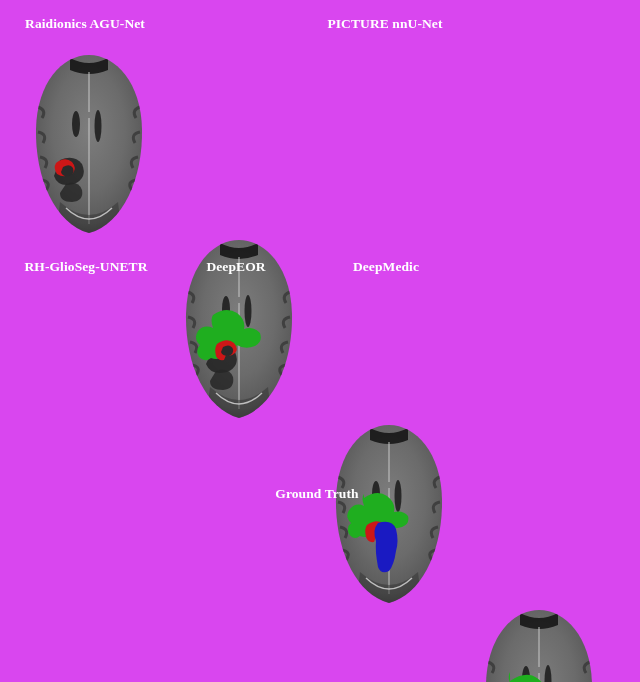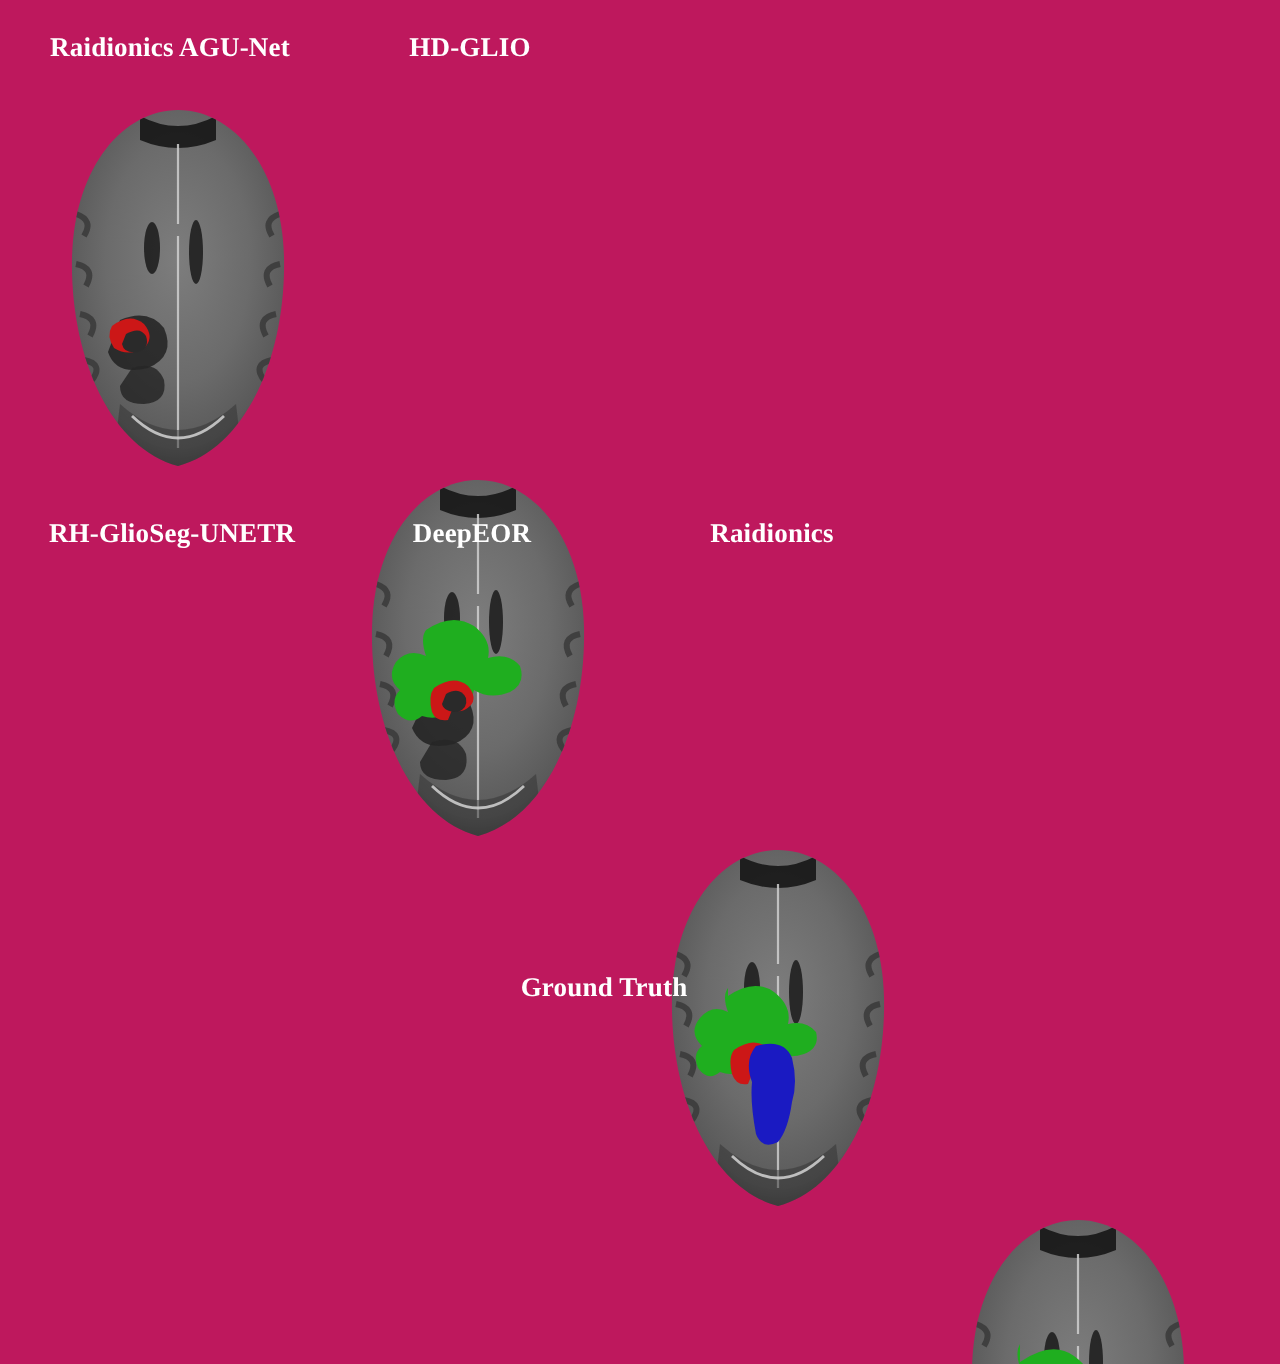--- a/index.html
+++ b/index.html
@@ -1,17 +1,17 @@
 <!DOCTYPE html>
 <html><head>
 <meta charset="utf-8">
 <style>
   html,body{margin:0;padding:0;background:#000;}
   body{width:640px;height:682px;overflow:hidden;font-family:"Liberation Serif",serif;}
-  .figure{position:relative;width:640px;height:682px;background:#be185d;}
+  .figure{position:relative;width:640px;height:682px;background:#d946ef;}
   .panel{position:absolute;}
   .panel-title{
     color:#fff;font-family:"Liberation Serif",serif;font-weight:bold;
     font-size:13.5px;text-align:center;white-space:nowrap;
     letter-spacing:.1px;line-height:16px;
   }
   .brain-wrap{position:relative;overflow:hidden;}
   .brain-svg{display:block;}
 </style>
 </head>
@@ -50,23 +50,20 @@
           <path d="M36 132 q12 -4 16 6 q2 11 -10 12 q-12 0 -12 -9 Z" fill="#1c1c1c" opacity=".85"></path>
         </g>
       </g>
       <g>
         <path d="M26 111 q9 -7 16 -1 q5 6 1 11 q-8 6 -16 1 q-4 -6 -1 -11 Z" fill="#cc1717"></path>
         <path d="M33 115 q7 -4 10 1 q2 6 -4 8 q-7 1 -8 -4 Z" fill="#2a2a2a"></path>
       </g>
     </svg>
   </div>
 
-  <div class="panel" style="left:150px;top:16px;width:170px;">
-    <div class="panel-title">HD-GLIO</div>
-  </div>
   <div class="panel brain-wrap" style="left:180px;top:52px;width:118px;height:185px;">
     <svg class="brain-svg" width="118" height="185" viewBox="0 0 118 185">
       <defs>
         <radialGradient id="br2" cx="50%" cy="42%" r="62%">
           <stop offset="0%" stop-color="#7d7d7d"></stop>
             <stop offset="55%" stop-color="#6b6b6b"></stop>
           <stop offset="85%" stop-color="#5a5a5a"></stop>
             <stop offset="100%" stop-color="#3d3d3d"></stop>
         </radialGradient>
         <clipPath id="bc2">
@@ -89,20 +86,23 @@
         </g>
       </g>
       <g>
         <path d="M33 78 q13 -9 24 -2 q9 7 7 16 q10 -3 16 4 q3 9 -5 13 q-10 4 -18 -1 q-2 9 -11 9 q-6 7 -15 4 q-6 5 -12 -1 q-4 -7 1 -12 q-7 -6 -2 -14 q6 -7 15 -3 q-3 -9 0 -13 Z" fill="#1fae1f"></path>
         <path d="M37 107 q10 -7 17 -1 q5 6 1 10 q-4 4 -9 2 l-2 5 q-6 1 -8 -4 q-2 -8 1 -12 Z" fill="#cc1717"></path>
         <path d="M43 110 q7 -4 10 2 q1 5 -4 7 q-7 0 -8 -4 Z" fill="#2a2a2a"></path>
       </g>
     </svg>
   </div>
 
+  <div class="panel" style="left:300px;top:16px;width:170px;">
+    <div class="panel-title">PICTURE nnU-Net</div>
+  </div>
   <div class="panel brain-wrap" style="left:330px;top:52px;width:118px;height:185px;">
     <svg class="brain-svg" width="118" height="185" viewBox="0 0 118 185">
       <defs>
         <radialGradient id="br3" cx="50%" cy="42%" r="62%">
           <stop offset="0%" stop-color="#7d7d7d"></stop>
             <stop offset="55%" stop-color="#6b6b6b"></stop>
           <stop offset="85%" stop-color="#5a5a5a"></stop>
             <stop offset="100%" stop-color="#3d3d3d"></stop>
         </radialGradient>
         <clipPath id="bc3">
@@ -168,21 +168,21 @@
 
   <div class="panel" style="left:0px;top:259px;width:172px;">
     <div class="panel-title">RH-GlioSeg-UNETR</div>
   </div>
 
   <div class="panel" style="left:150px;top:259px;width:172px;">
     <div class="panel-title">DeepEOR</div>
   </div>
 
   <div class="panel" style="left:300px;top:259px;width:172px;">
-    <div class="panel-title">Raidionics</div>
+    <div class="panel-title">DeepMedic</div>
   </div>
 
 
-  <div class="panel" style="left:217px;top:486px;width:170px;">
+  <div class="panel" style="left:232px;top:486px;width:170px;">
     <div class="panel-title">Ground Truth</div>
   </div>
 
 </div>
 
 </body></html>

